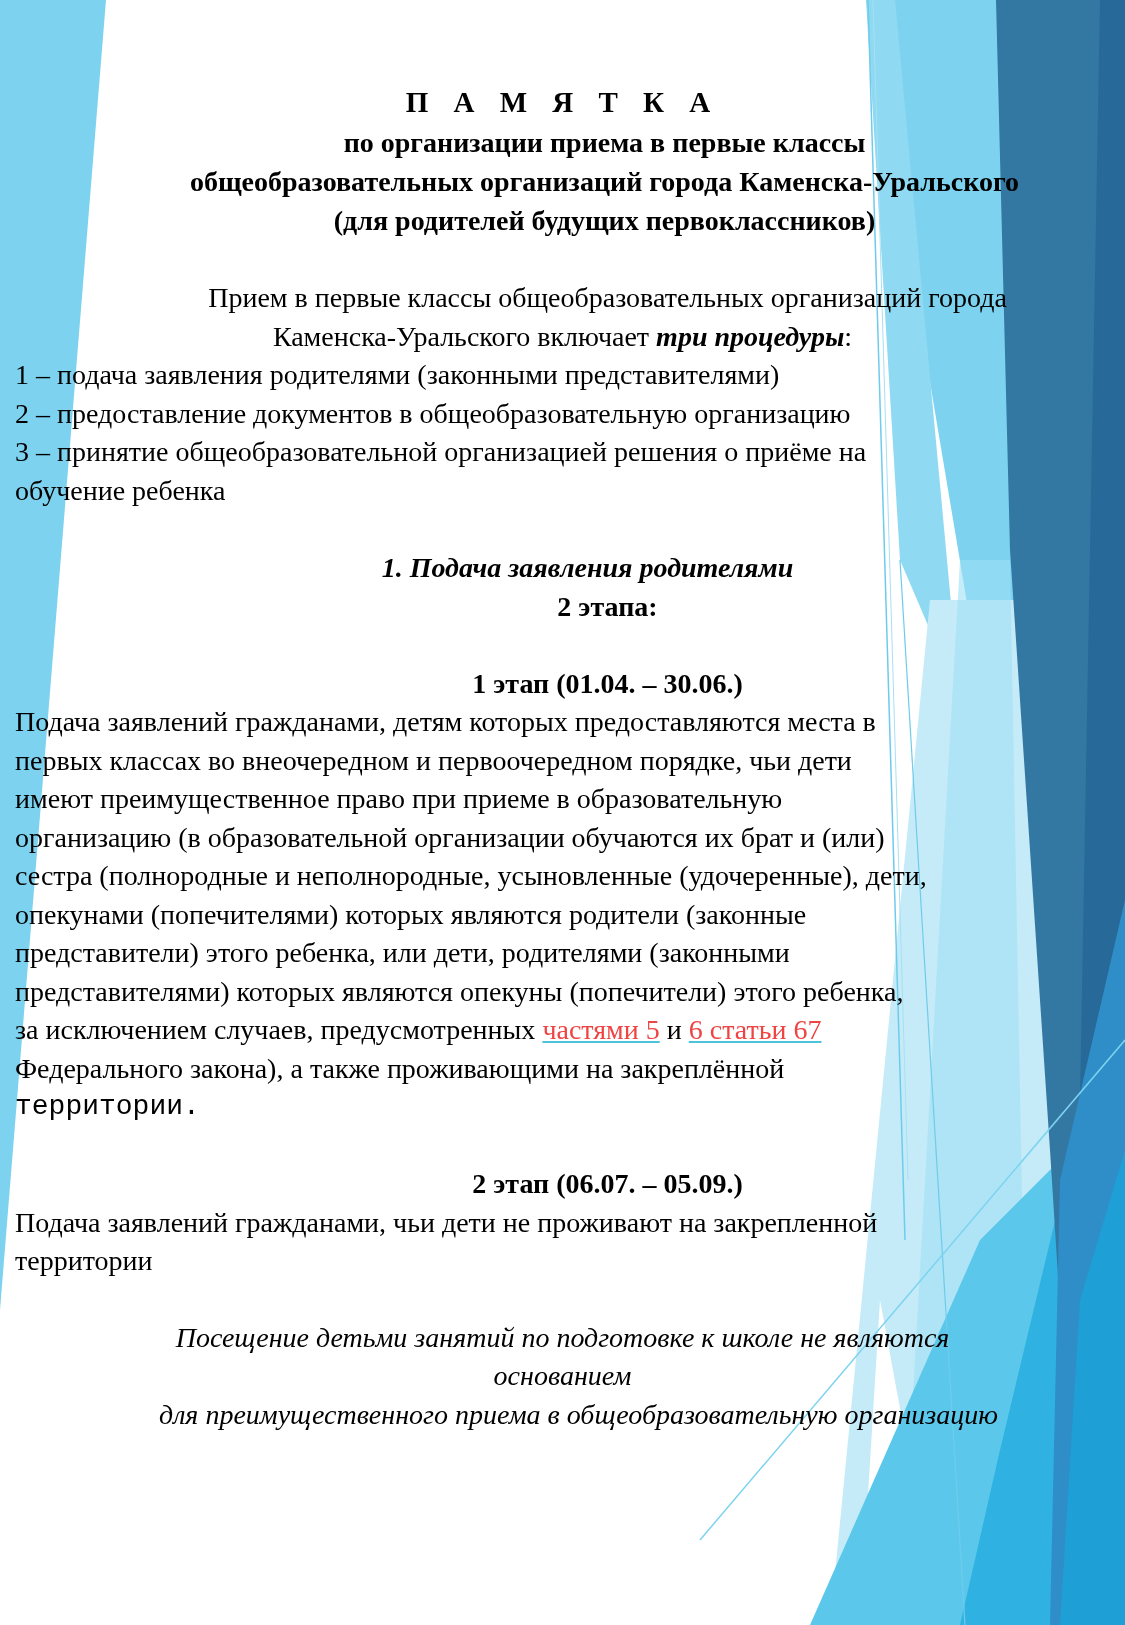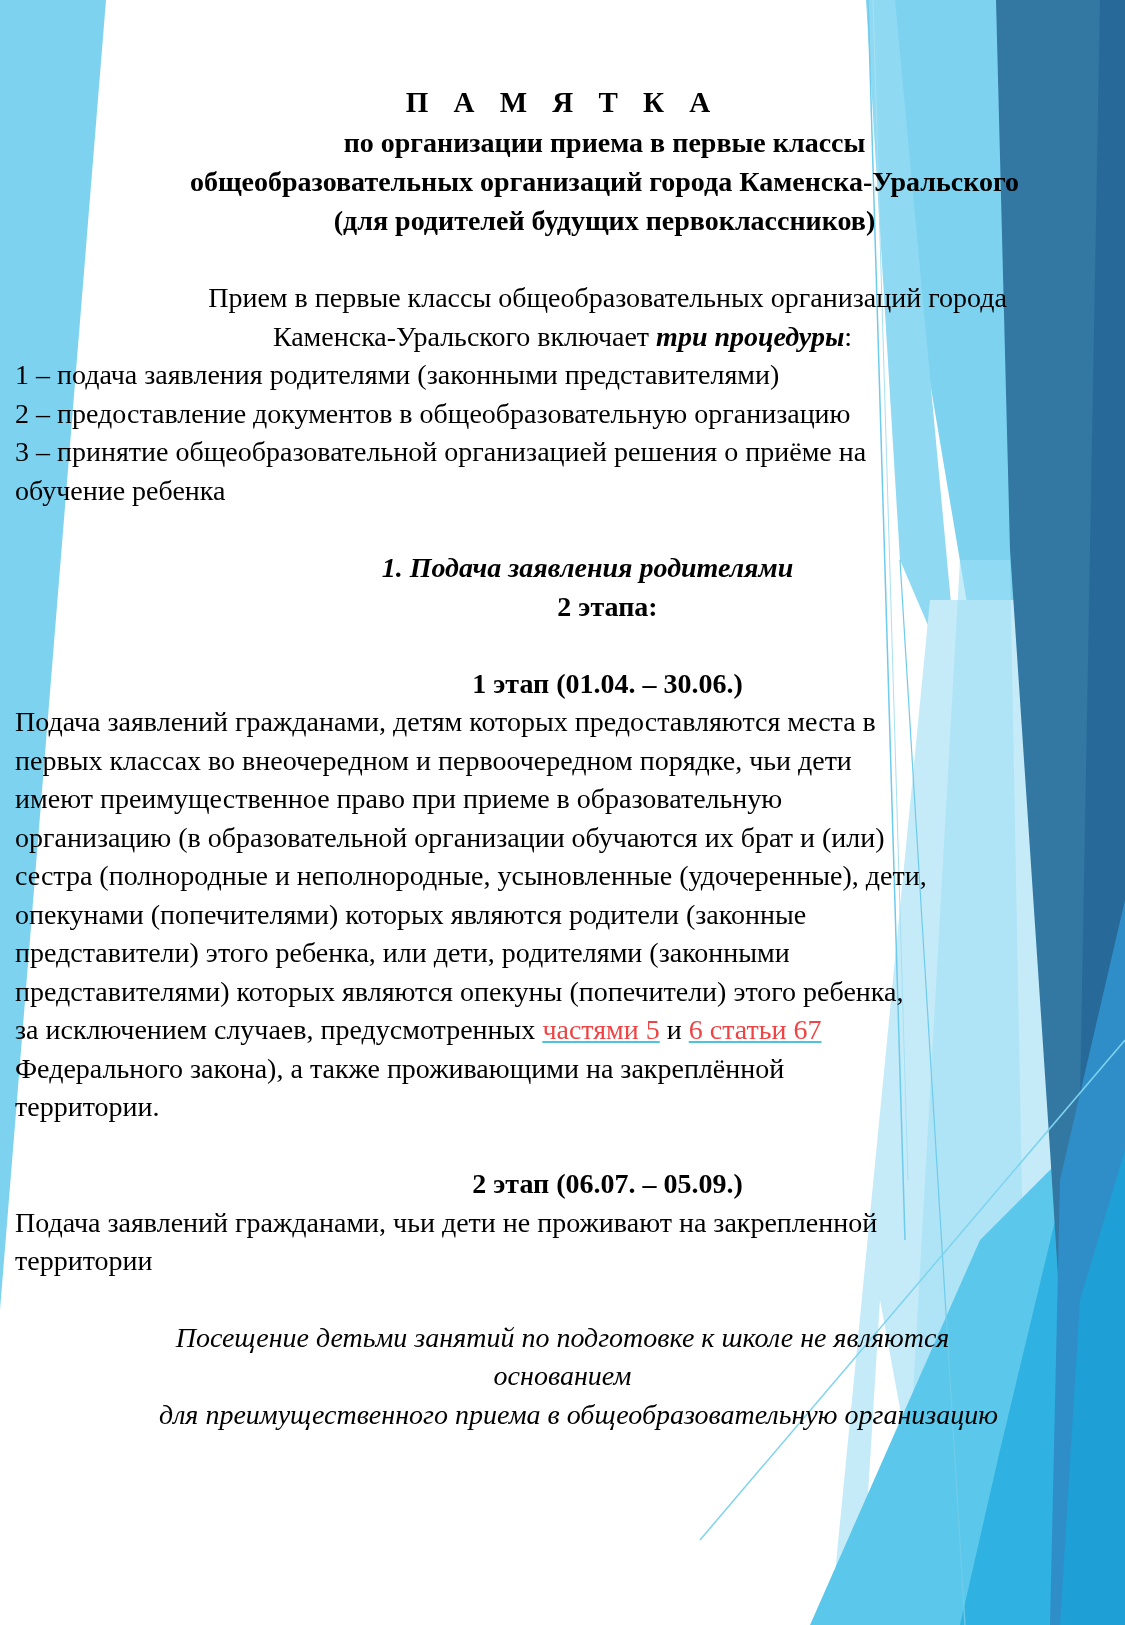--- a/index.html
+++ b/index.html
@@ -73,21 +73,21 @@
   <div class="line body" style="top:783px;">имеют преимущественное право при приеме в образовательную</div>
   <div class="line body" style="top:822px;">организацию (в образовательной организации обучаются их брат и (или)</div>
   <div class="line body" style="top:860px;">сестра (полнородные и неполнородные, усыновленные (удочеренные), дети,</div>
   <div class="line body" style="top:899px;">опекунами (попечителями) которых являются родители (законные</div>
   <div class="line body" style="top:937px;">представители) этого ребенка, или дети, родителями (законными</div>
   <div class="line body" style="top:976px;">представителями) которых являются опекуны (попечители) этого ребенка,</div>
   <div class="line body" style="top:1014px;">
     <span>за исключением случаев, предусмотренных </span><a class="link">частями 5</a><span> и </span><a class="link">6 статьи 67</a>
   </div>
   <div class="line body" style="top:1053px;">Федерального закона), а также проживающими на закреплённой</div>
-  <div class="line body" style="top:1091px;">территории.</div>
+  <div class="line body" style="top:1091px;font-family:Liberation Mono, monospace;">территории.</div>
 
   <div class="line center bold" style="top:1168px; font-size:28px;">2 этап (06.07. – 05.09.)</div>
   <div class="line body" style="top:1207px;">Подача заявлений гражданами, чьи дети не проживают на закрепленной</div>
   <div class="line body" style="top:1245px;">территории</div>
 
   <div class="line center it" style="top:1322px;">Посещение детьми занятий по подготовке к школе не являются</div>
   <div class="line center it" style="top:1360px;">основанием</div>
   <div class="line center it" style="top:1399px;padding-left:16px;">для преимущественного приема в общеобразовательную организацию</div>
 
 </div>

